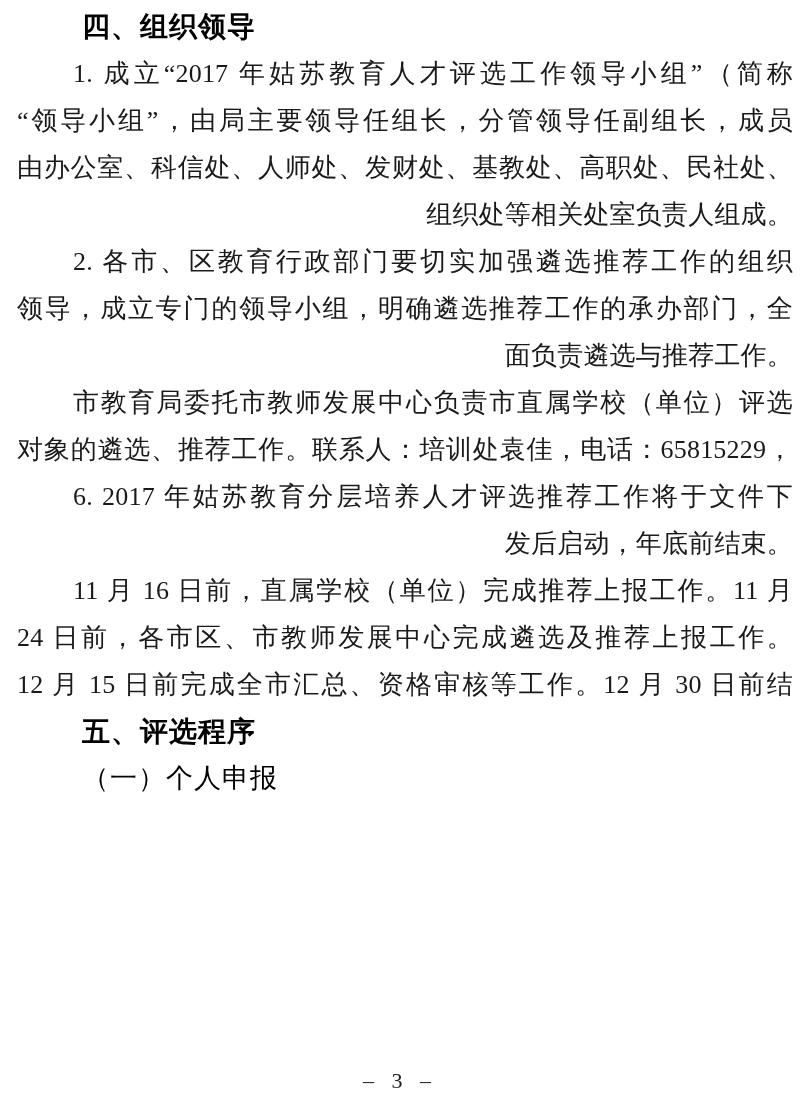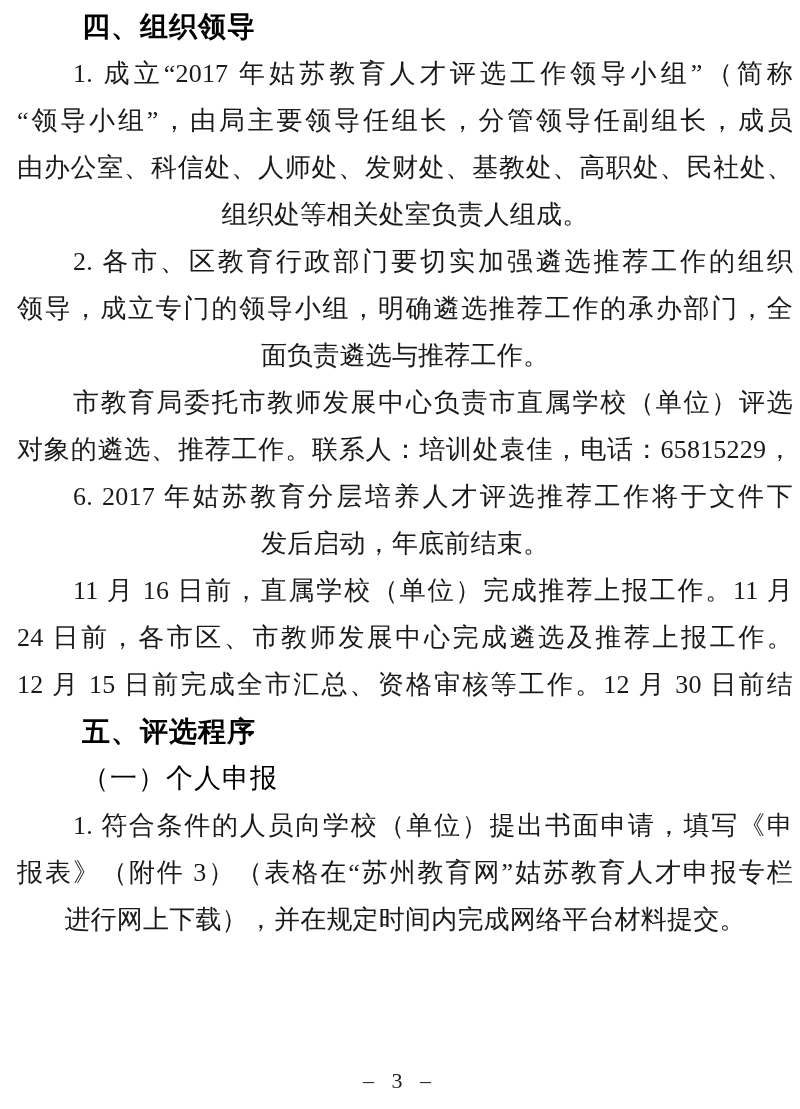--- a/index.html
+++ b/index.html
@@ -20,21 +20,21 @@
   .doc {
     position: absolute;
     left: 17px;
     top: 3px;
     width: 776px;
   }
   .line {
     font-size: 26px;
     line-height: 47px;
     height: 47px;
-    text-align: center;
+    text-align: right;
     letter-spacing: 0.2px;
   }
   .line.just {
     text-align: justify;
     text-align-last: justify;
     text-justify: inter-character;
   }
   .line.first {
     text-indent: 56px;
   }
@@ -96,22 +96,17 @@
         <div class="line first just">6. 2017 年姑苏教育分层培养人才评选推荐工作将于文件下</div>
         <div class="line">发后启动，年底前结束。</div>
       </div>
       <div class="para">
         <div class="line first just">11 月 16 日前，直属学校（单位）完成推荐上报工作。11 月</div>
         <div class="line just">24 日前，各市区、市教师发展中心完成遴选及推荐上报工作。</div>
         <div class="line just">12 月 15 日前完成全市汇总、资格审核等工作。12 月 30 日前结</div>
       </div>
       <div class="heading1">五、评选程序</div>
       <div class="heading2">（一）个人申报</div>
-      <div class="para">
-        <div class="line first just">1. 符合条件的人员向学校（单位）提出书面申请，填写《申</div>
-        <div class="line just">报表》（附件 3）（表格在“苏州教育网”姑苏教育人才申报专栏</div>
-        <div class="line">进行网上下载），并在规定时间内完成网络平台材料提交。</div>
-      </div>
     </div>
   <div class="footer">
     <span>– 3 –</span>
   </div>
 </div>
 
 </body></html>

